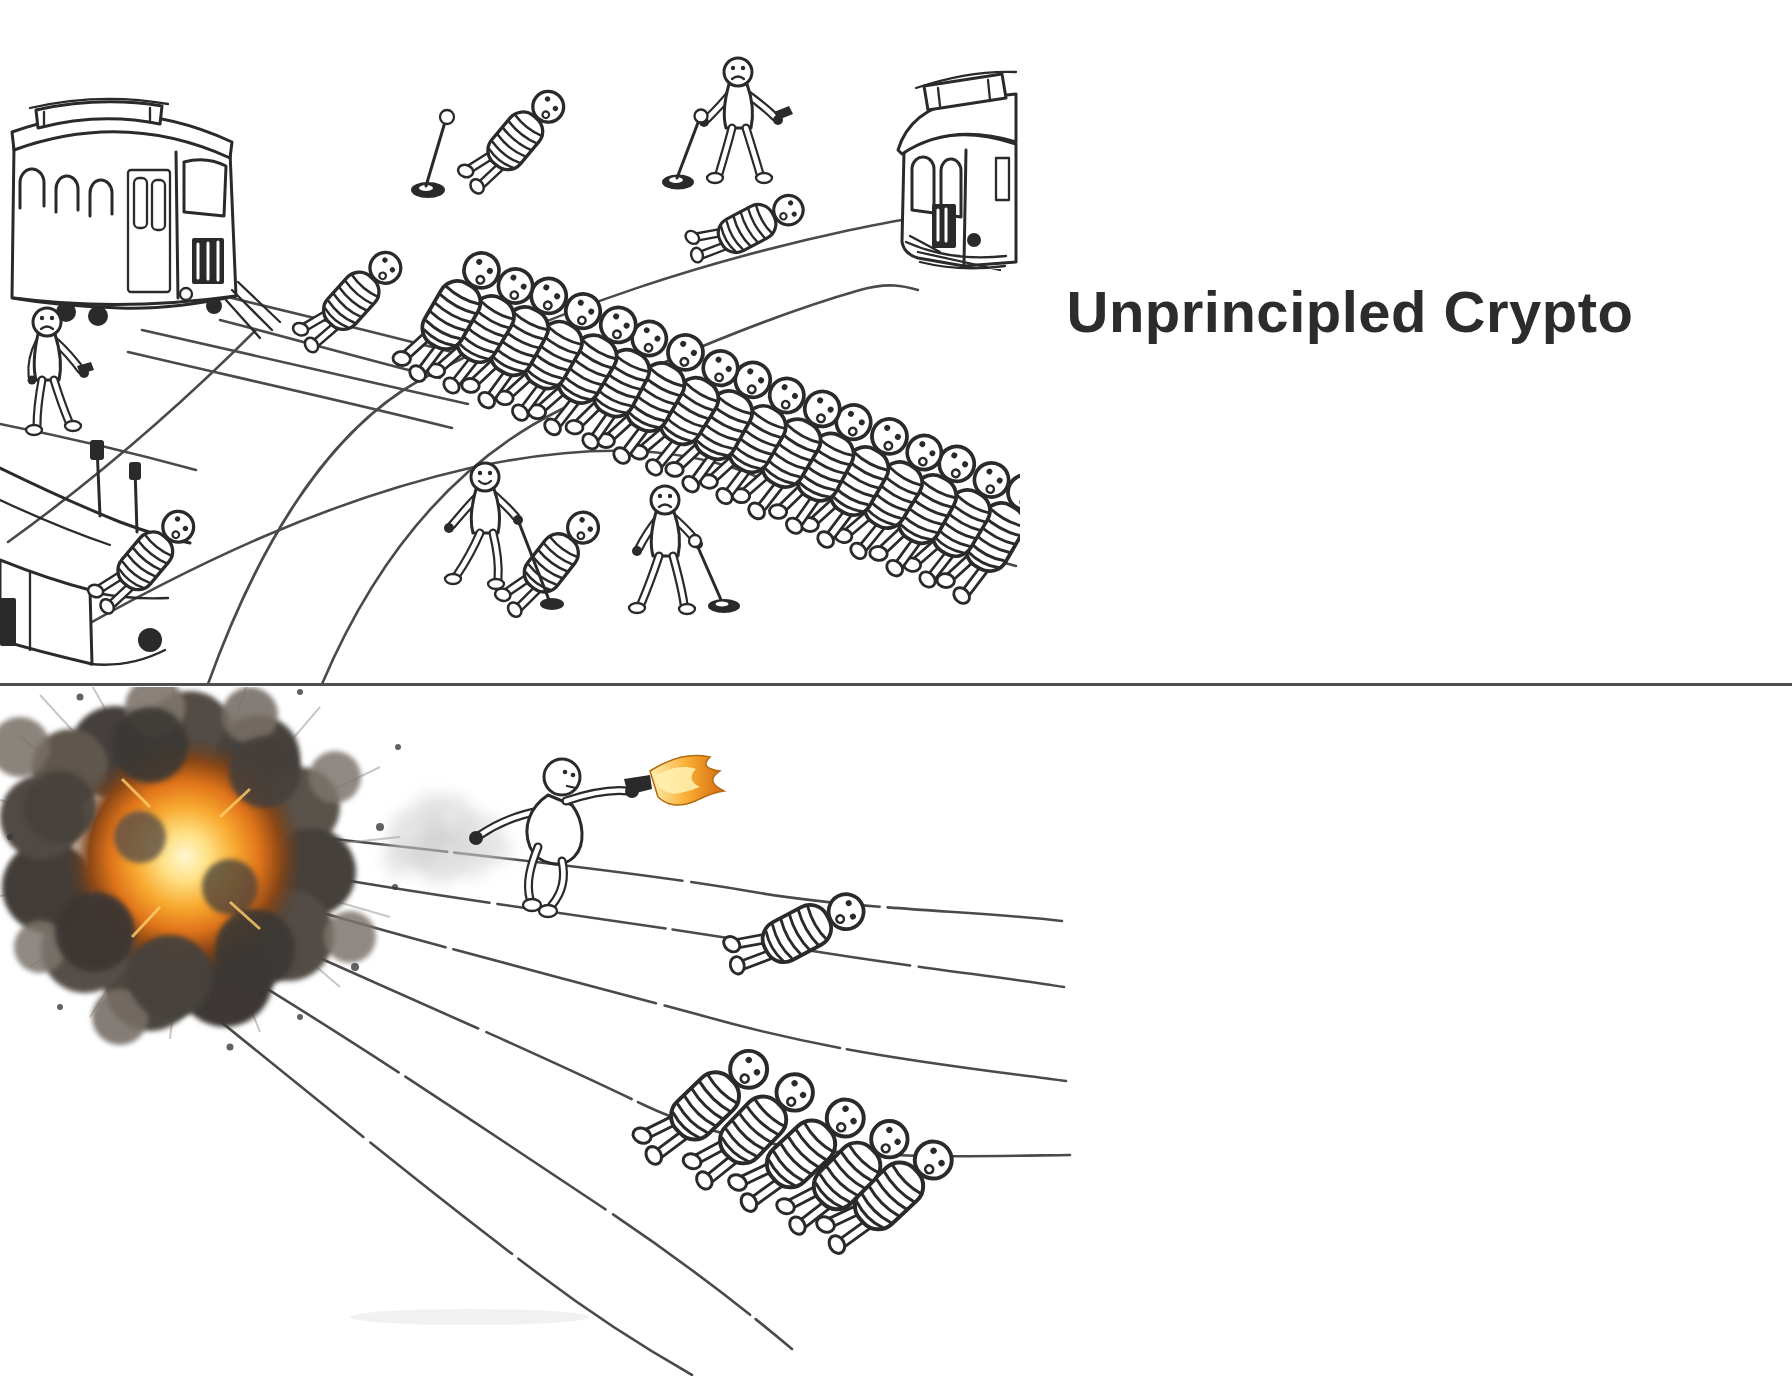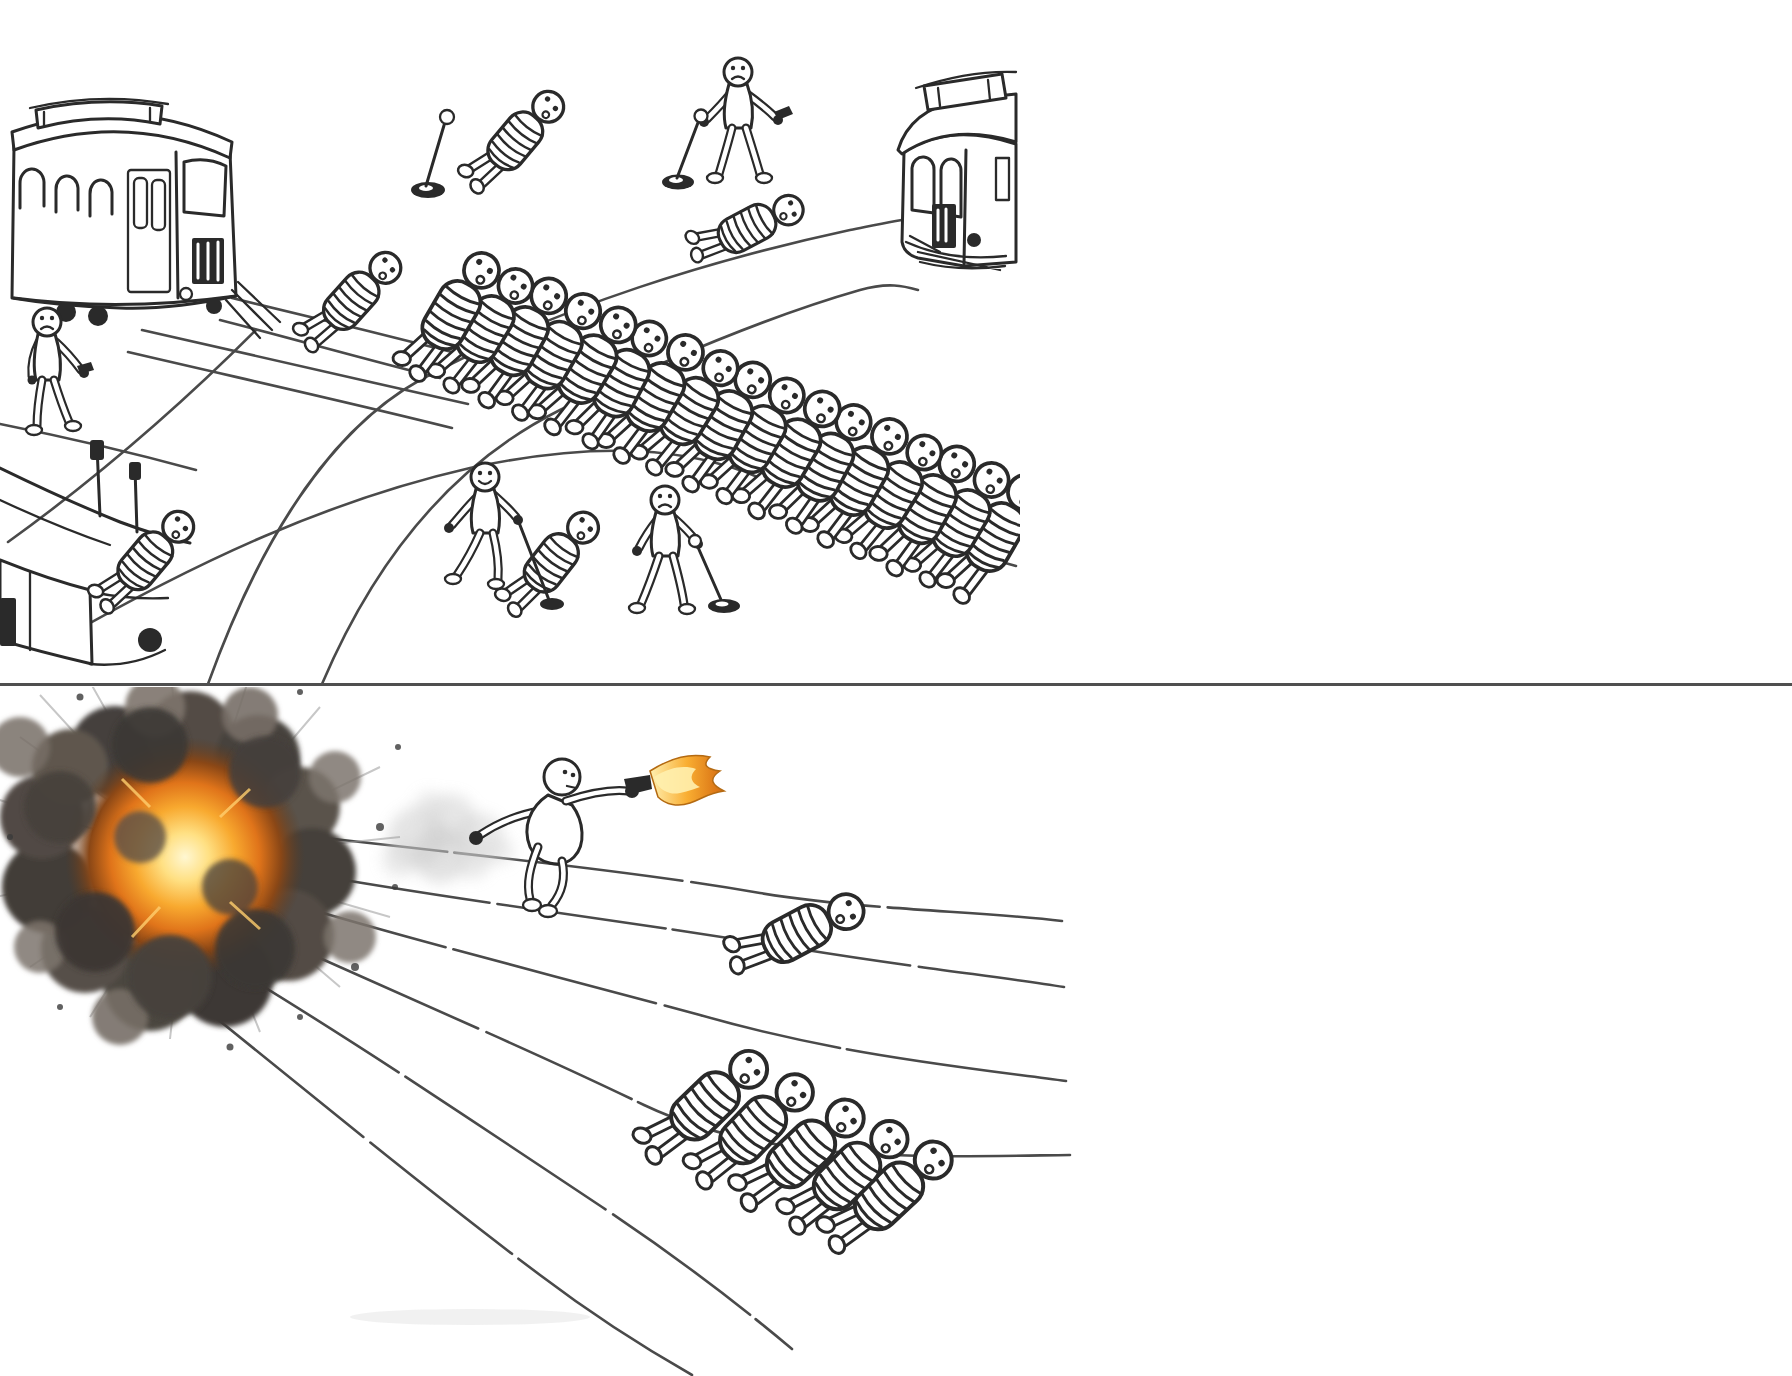--- a/index.html
+++ b/index.html
@@ -262,20 +262,21 @@
         <path class="ink2" d="M -6,7 Q 0,2 6,7"></path>
       </g>
       <g>
         <path class="ink" stroke-width="5" d="M 697,545 L 722,602"></path>
         <ellipse class="dark" cx="724" cy="606" rx="16" ry="7"></ellipse>
         <ellipse cx="722" cy="604" rx="6.5" ry="2.5" fill="#ffffff"></ellipse>
         <circle class="inkf2" cx="695" cy="541" r="6"></circle>
       </g>
     </svg>
 
+    <div class="panel-label label-top">Unprincipled Crypto</div>
   </section>
 
   <div class="divider"></div>
 
   <section class="panel panel-bottom">
     <svg class="scene" width="1100" height="689" viewBox="0 0 1100 689">
 
       <ellipse cx="470" cy="630" rx="120" ry="8" fill="#e0e0e0" opacity="0.45"></ellipse>
 
       <g class="track">

